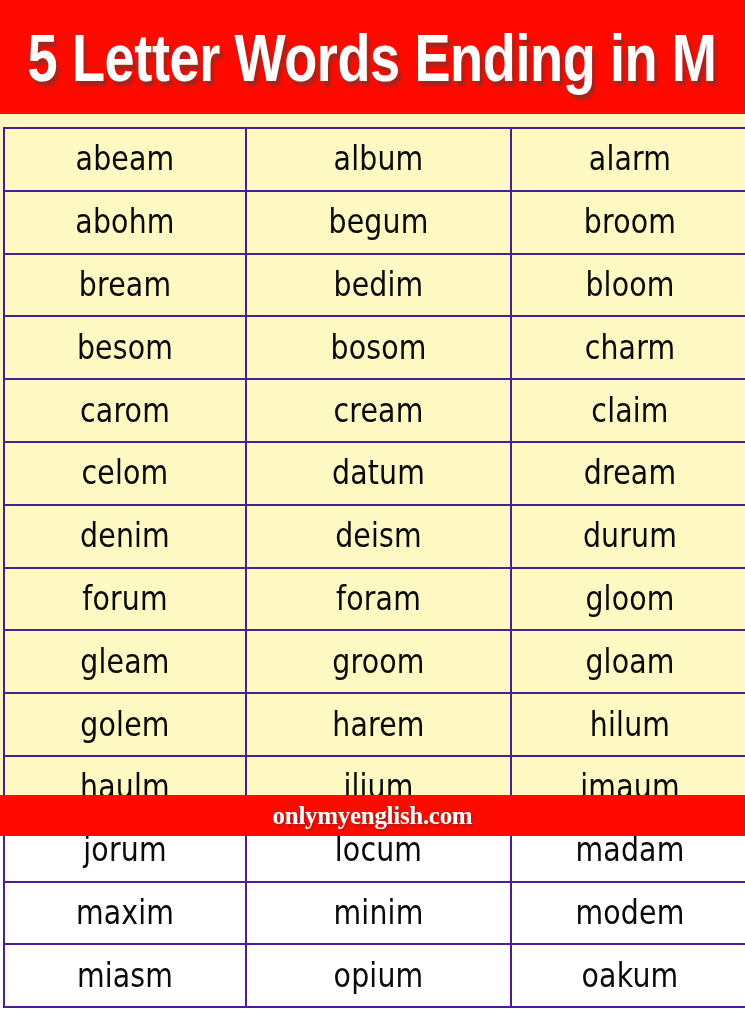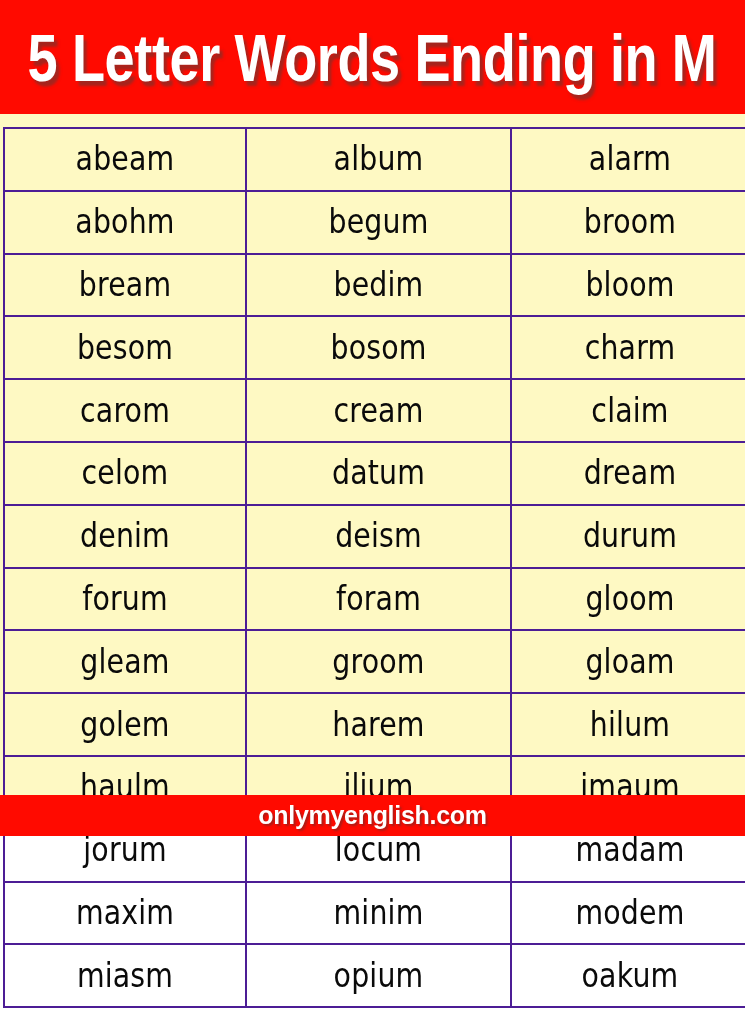--- a/index.html
+++ b/index.html
@@ -95,21 +95,21 @@
     bottom: 0;
     width: 745px;
     height: 41px;
     background: #ff0a00;
     display: flex;
     align-items: center;
     justify-content: center;
     overflow: hidden;
   }
   .footer-text {
-    font-family: Liberation Sans, sans-serif;
+    font-family: Liberation Serif, serif;
     font-weight: 700;
     font-size: 25px;
     line-height: 27px;
     color: #ffffff;
     letter-spacing: -0.3px;
     white-space: nowrap;
     text-shadow: 2px 2px 2px rgba(90, 50, 45, 0.5);
   }
 </style>
 </head>

